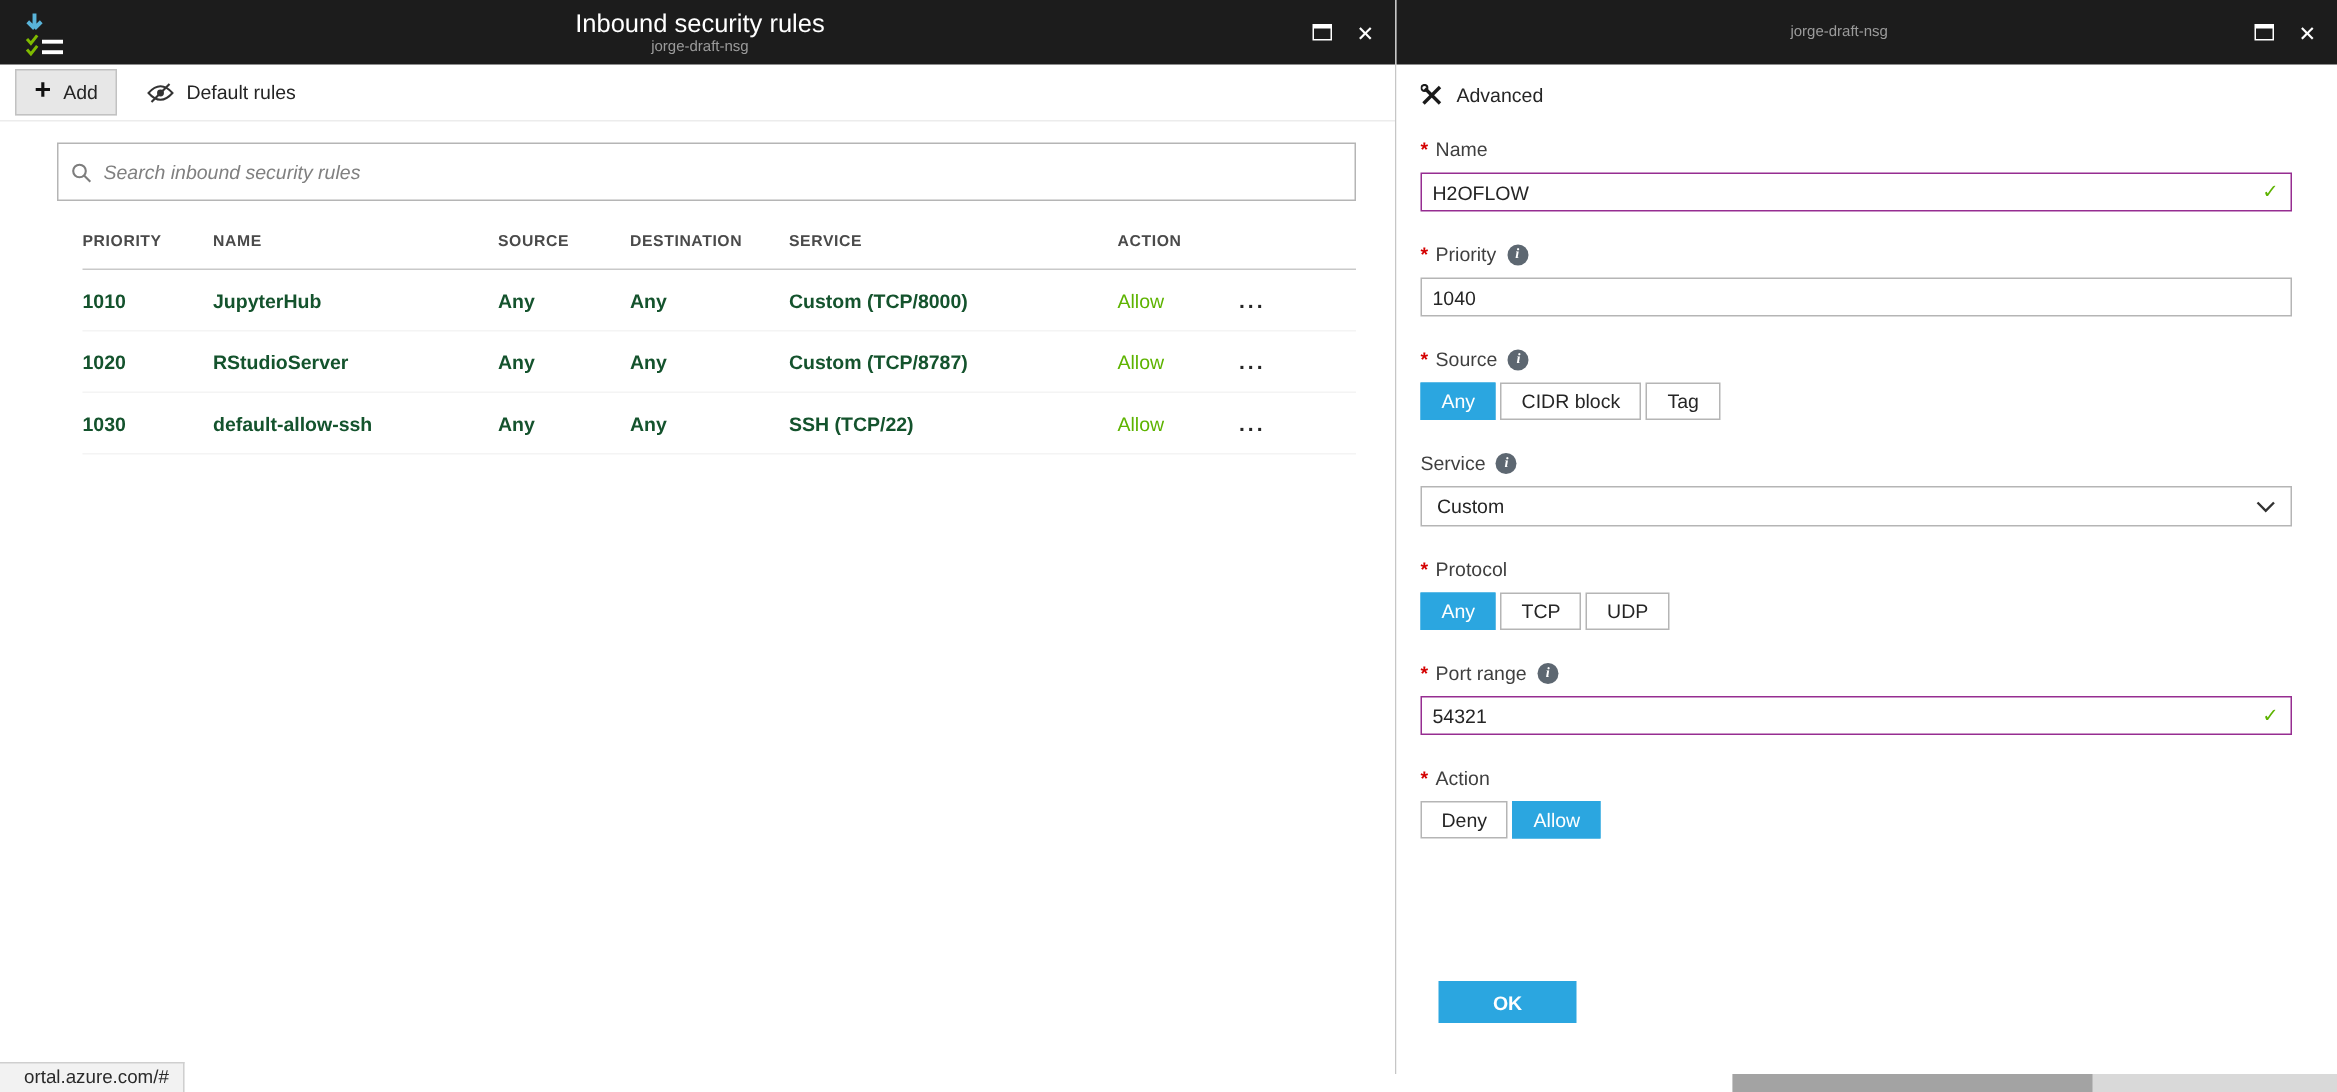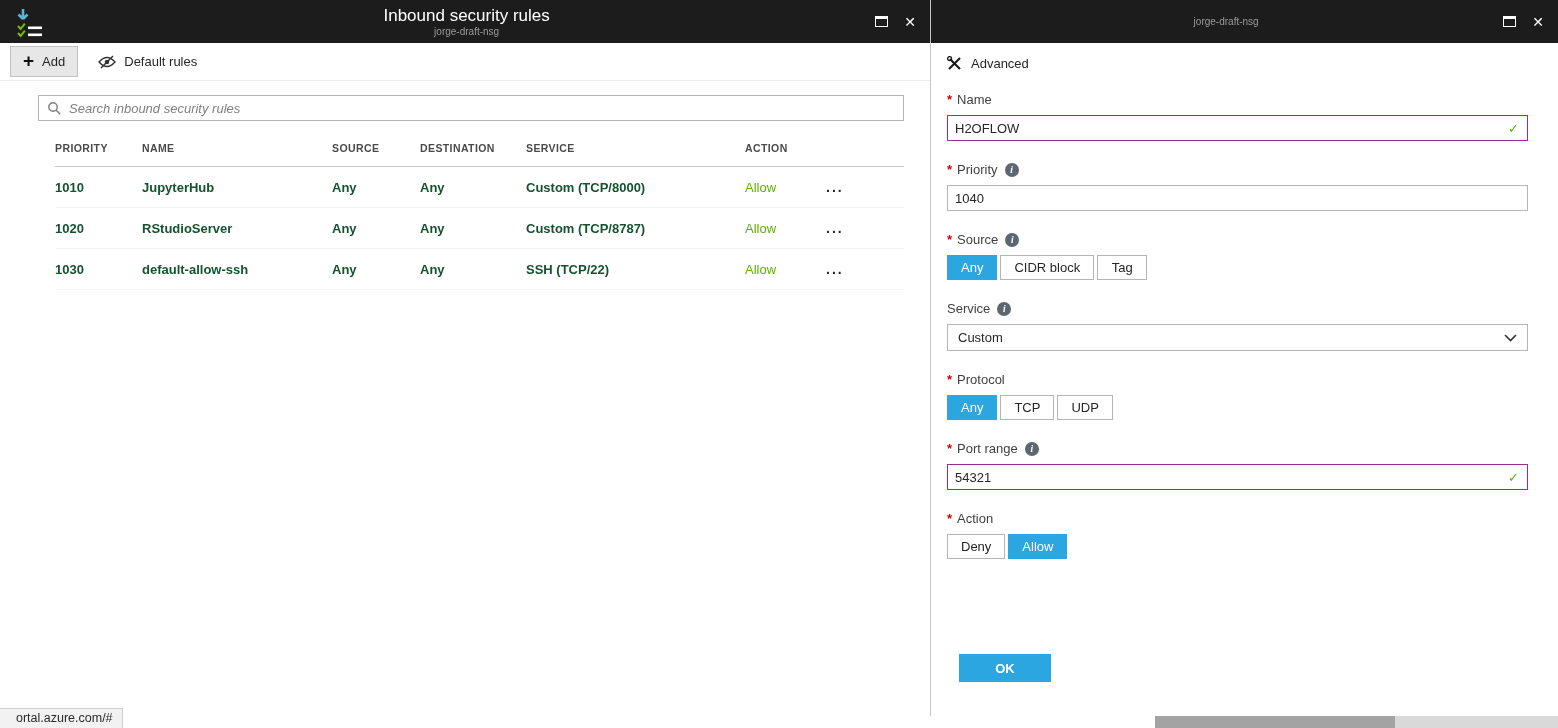--- a/index.html
+++ b/index.html
@@ -34,21 +34,21 @@
   .tb-btn {
     display:flex; align-items:center; gap:8px; padding:0 12px;
     background:transparent; border:none; font-size:13px; color:#252525;
     font-family:inherit; cursor:pointer;
   }
   .tb-add { background:#e7e7e7; border:1px solid #c2c2c2; margin:3px 8px 3px 0; }
   .plus { font-size:19px; font-weight:700; color:#101010; line-height:1; margin-top:-2px; }
 
   
   .searchbox {
-    margin:14px 26px 0 38px; height:26px; border:1px solid #b5b5b5;
+    margin:14px 26px 0 38px; height:39px; border:1px solid #b5b5b5;
     display:flex; align-items:center; padding:0 8px; gap:8px; background:#fff;
   }
   .searchbox input { border:none; outline:none; flex:1; height:100%; font-size:13px; font-family:inherit; color:#333; background:transparent; }
   .searchbox input::placeholder { font-style:italic; color:#808080; }
 
   
   .table { margin:0 26px 0 55px; }
   .tgrid { display:grid; grid-template-columns:87px 190px 88px 106px 219px 75px 1fr; align-items:center; }
   .thead { padding:21px 0 12px; border-bottom:1px solid #c9c9c9; }
   .thead span { font-size:10.5px; font-weight:700; color:#4a4a4a; letter-spacing:.4px; }

